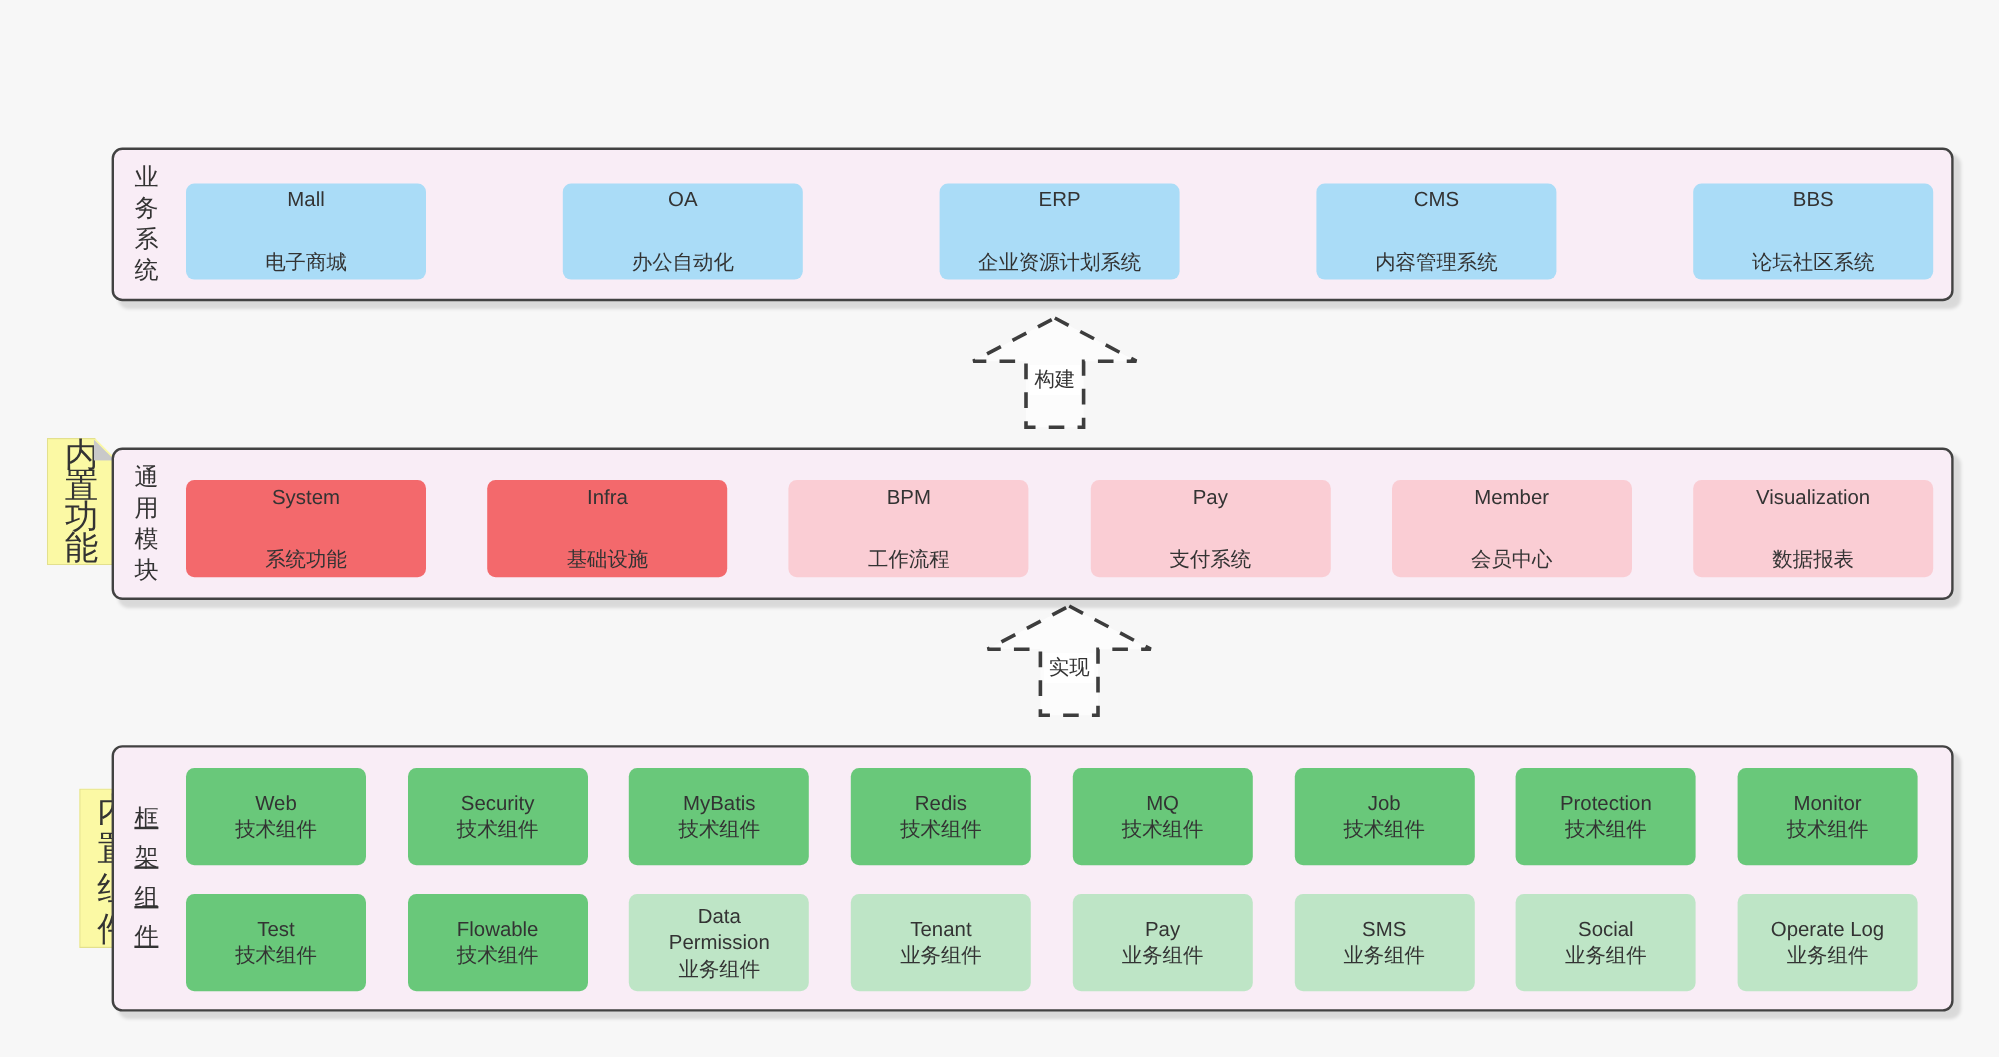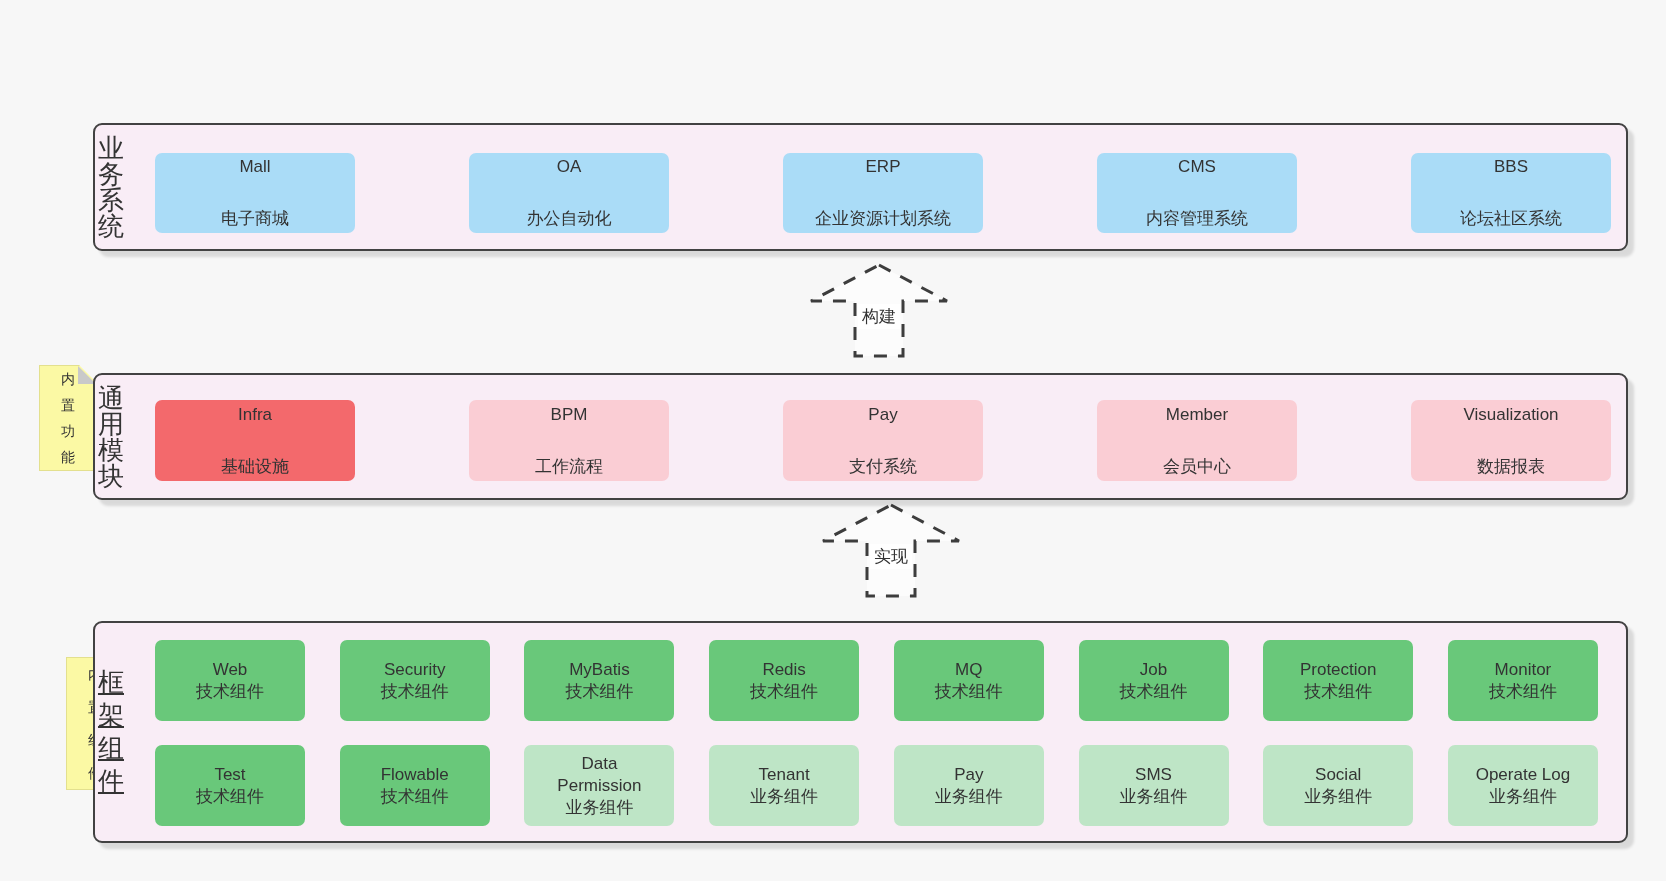--- a/index.html
+++ b/index.html
@@ -15,23 +15,23 @@
     background:#f9edf6;border:2px solid #424242;border-radius:9px;
     box-shadow:6px 6px 3px rgba(0,0,0,0.12);
     z-index:2;
   }
   #sec-business{top:123px;height:128px;}
   #sec-common{top:373px;height:127px;}
   #sec-framework{top:621px;height:222px;}
 
   
   .v-label{
-    position:absolute;left:0;top:0;bottom:0;width:32px;
+    position:absolute;left:11px;top:0;bottom:0;width:32px;
     display:flex;align-items:center;justify-content:center;
-    font-size:26px;color:#333;
+    font-size:20px;color:#333;
   }
   .v-label span{display:block;width:1.05em;text-align:center;word-break:break-all;}
   .lh26 span{line-height:26px;}
   .lh33 span{line-height:33px;text-decoration:underline;}
 
   
   .row{position:absolute;left:60px;display:flex;justify-content:space-between;}
   #sec-business .row{top:28px;height:80px;right:15px;}
   #sec-common .row{top:25px;height:81px;right:15px;}
   #sec-framework .row{right:28px;height:81px;}
@@ -61,21 +61,21 @@
     position:absolute;left:50%;top:42px;transform:translateX(-50%);
     background:#ffffff;padding:1px 4px;font-size:17px;color:#333;white-space:nowrap;
   }
 
   
   .note{
     position:absolute;left:39px;width:58px;box-sizing:border-box;
     background:#fbf9a4;border:1px solid #e3e08e;
     clip-path:polygon(0 0,calc(100% - 18px) 0,100% 18px,100% 100%,0 100%);
     display:flex;align-items:center;justify-content:center;
-    font-size:14px;color:#333;z-index:1;
+    font-size:28px;color:#333;z-index:1;
   }
   #note-common{top:365px;height:106px;}
   #note-framework{top:657px;height:133px;margin-left:27px;}
   .note .fold{
     position:absolute;top:0;right:0;width:18px;height:18px;
     background:#c9c9c9;clip-path:polygon(0 0,100% 100%,0 100%);
   }
   .note .note-text{display:block;width:1.05em;text-align:center;word-break:break-all;}
   #note-common .note-text{line-height:26px;}
   #note-framework .note-text{line-height:33px;}
@@ -128,20 +128,24 @@
     </svg>
     <div class="arrow-label">构建</div>
   </div>
 
   <section class="section" id="sec-common">
     <div class="v-label lh26">
       <span>通用模块</span>
     </div>
     <div class="row row6">
       <div class="box red">
+        <div class="t">System</div>
+        <div class="s">系统功能</div>
+      </div>
+      <div class="box red">
         <div class="t">Infra</div>
         <div class="s">基础设施</div>
       </div>
       <div class="box pink">
         <div class="t">BPM</div>
         <div class="s">工作流程</div>
       </div>
       <div class="box pink">
         <div class="t">Pay</div>
         <div class="s">支付系统</div>

